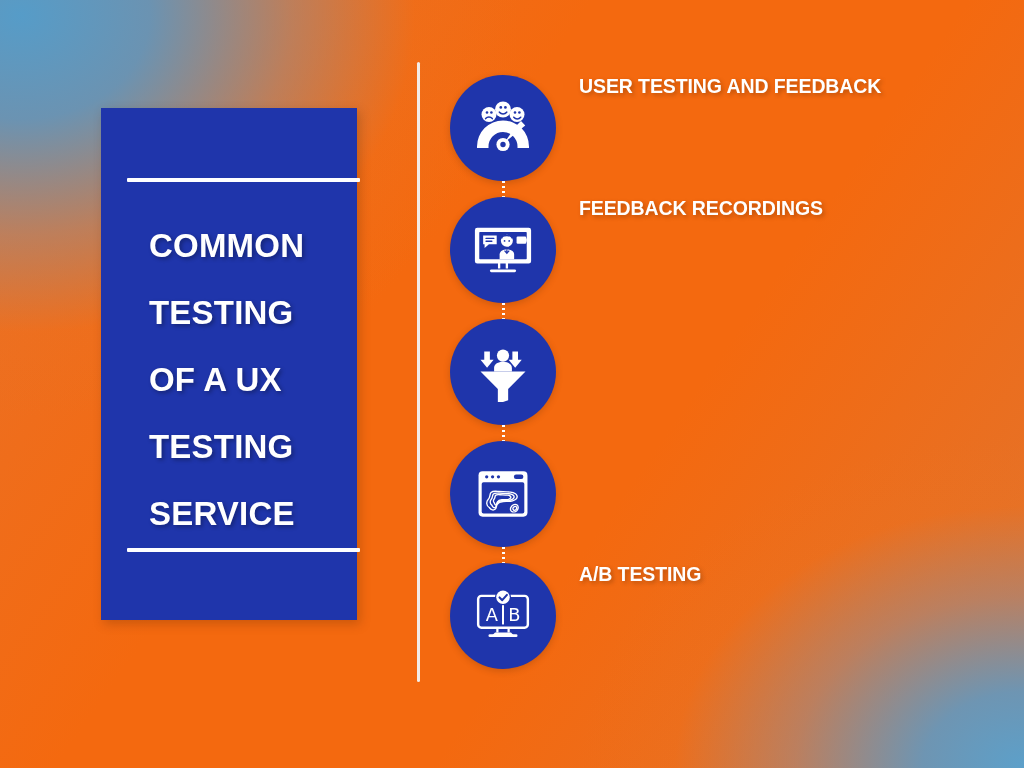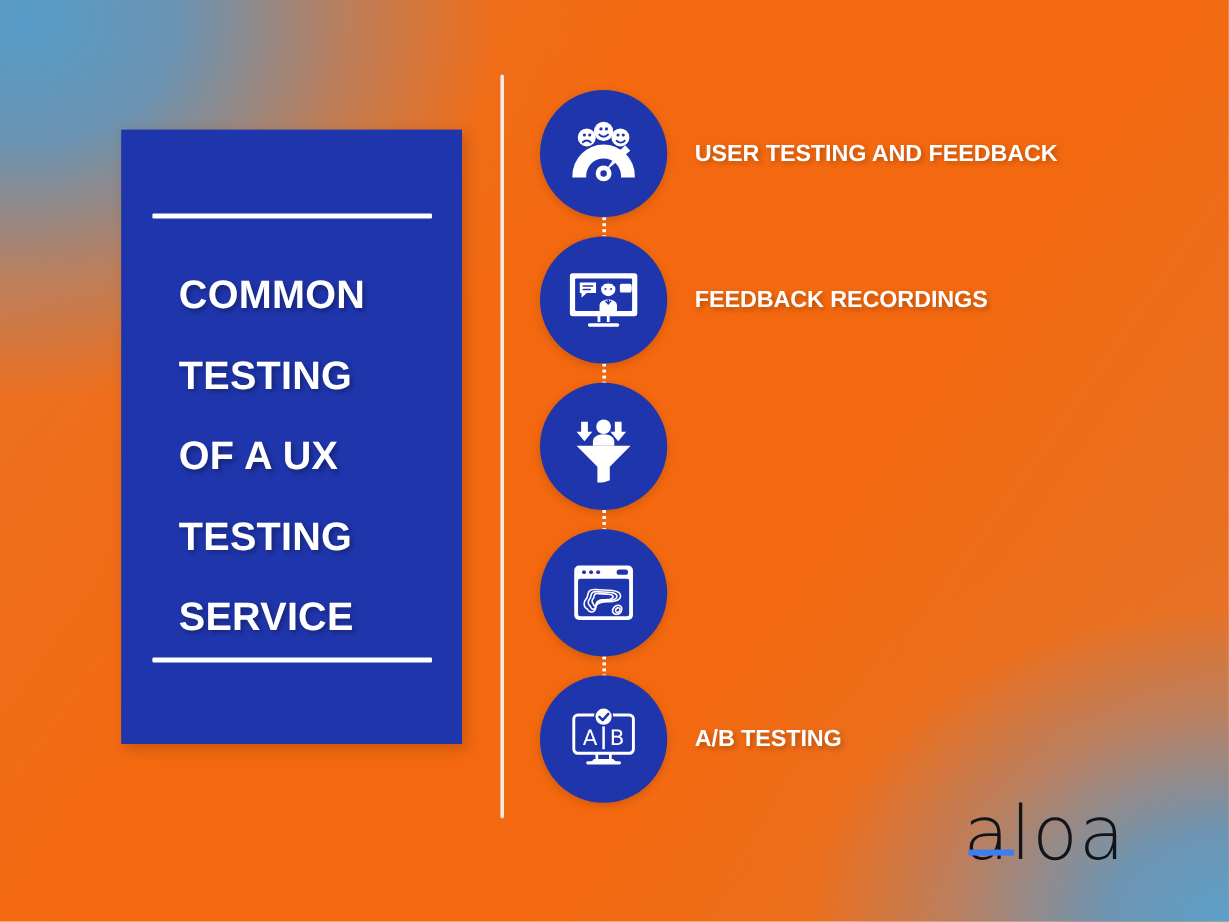--- a/index.html
+++ b/index.html
@@ -32,21 +32,21 @@
           rgba(230,120,40,0.12) 55%,
           rgba(243,106,22,0) 70%),
       linear-gradient(125deg, #e9722a 0%, #f4690f 38%, #f4690f 62%, #e1742f 100%);
   }
 
   
   .title-card {
     position: absolute;
     left: 101px;
     top: 108px;
-    width: 284px;
+    width: 256px;
     height: 512px;
     background: #1f35ab;
     box-shadow: 3px 4px 10px rgba(80,35,0,0.25);
     text-decoration: underline;
   }
   .rule {
     position: absolute;
     left: 26px;
     width: 233px;
     height: 4px;
@@ -116,21 +116,20 @@
     width: 3px;
     height: 16px;
     background-image: linear-gradient(to bottom, #ffffff 50%, rgba(255,255,255,0) 0%);
     background-size: 3px 5px;
     background-repeat: repeat-y;
   }
   .feature-row:last-child .connector { display: none; }
 
   .feature-label {
     margin-left: 23px;
-    margin-top: 42px;
     color: #ffffff;
     font-size: 19.5px;
     font-weight: bold;
     letter-spacing: -0.1px;
     white-space: nowrap;
     text-shadow: 2px 2px 4px rgba(90,40,0,0.38);
   }
 
   
   .logo {
@@ -284,18 +283,14 @@
             <path d="M28.3 12.2l2.9 2.9 5-5.6" stroke="#1f35ab" stroke-width="2.2" fill="none" stroke-linecap="round" stroke-linejoin="round"></path>
           </svg>
         </span>
 
       </div>
       <div class="feature-label">A/B TESTING</div>
     </div>
 
   </div>
 
-  <div class="logo">
-    <div class="logo-word">aloa</div>
-    <div class="logo-underline"></div>
-  </div>
 
 </div>
 
 </body></html>

